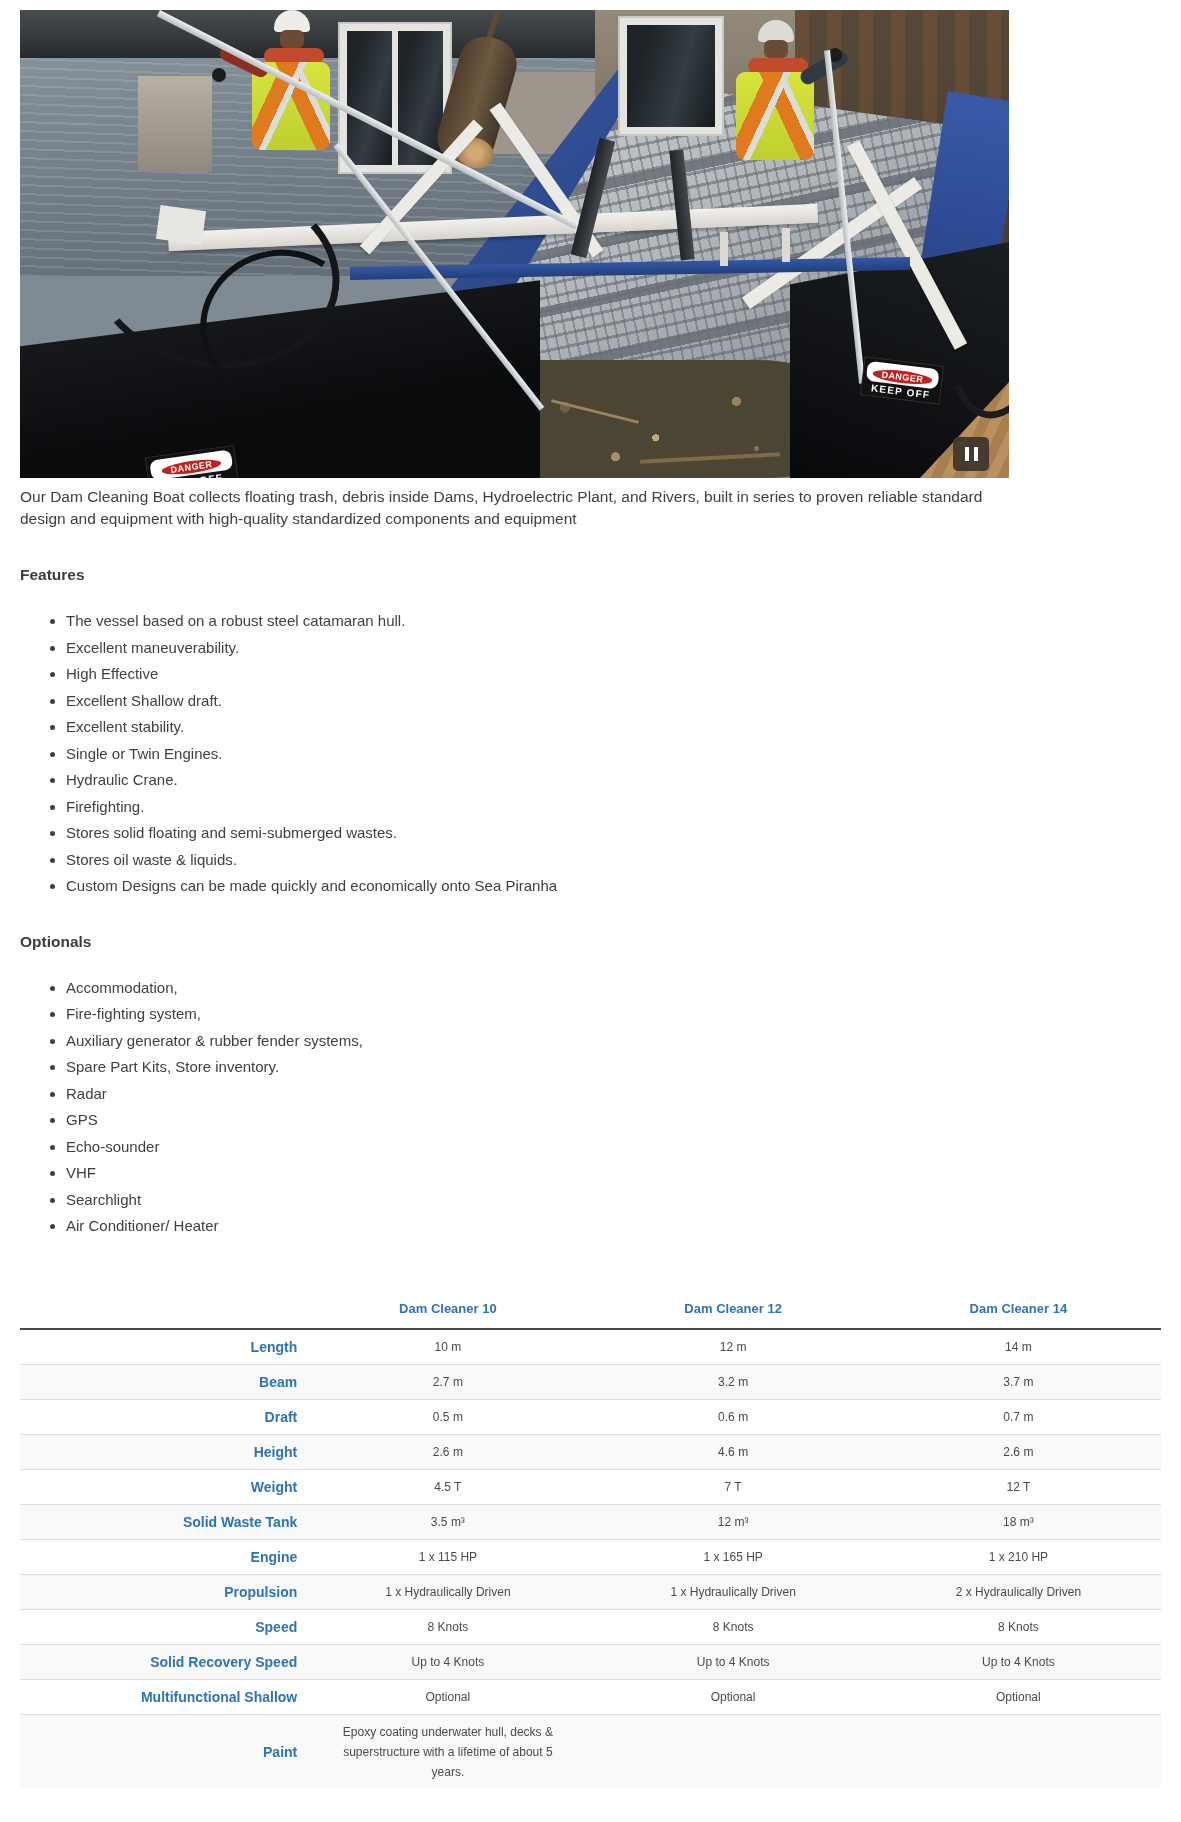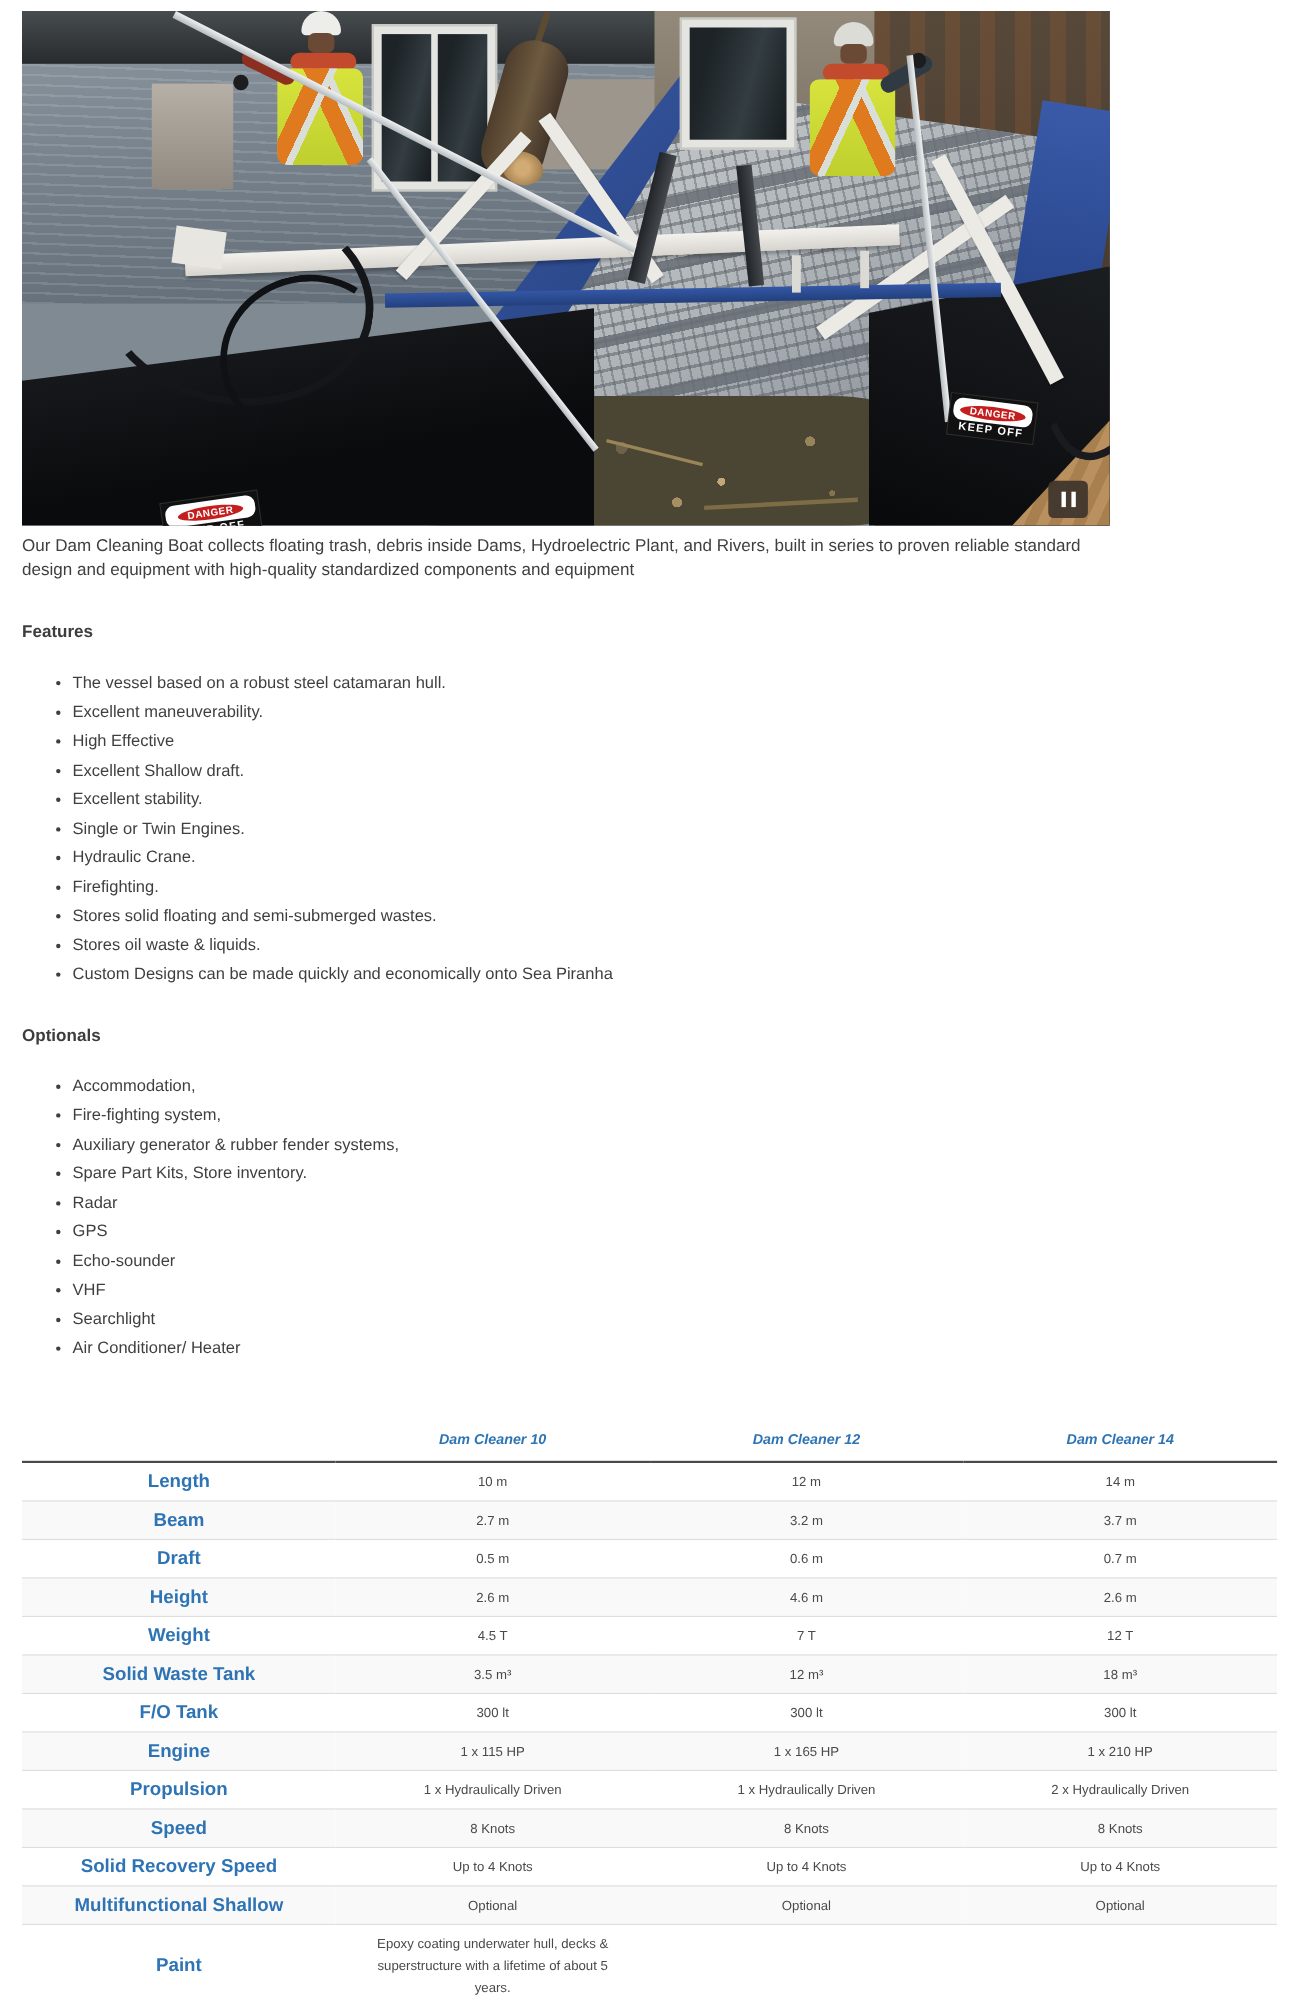--- a/index.html
+++ b/index.html
@@ -143,24 +143,24 @@
   .intro{margin:8px 0 0 20px;font-size:15.5px;line-height:22px;color:var(--text);}
   h4{margin:36px 0 0 20px;font-size:15.5px;color:#3d3d3d;}
   h4.optionals{}
   ul{margin:26px 0 0 0;padding-left:66px;}
   li{font-size:15px;line-height:21.5px;margin-bottom:5px;color:var(--text);}
 
   
   .spec-section{margin:52px 0 0 20px;}
   table{width:1141px;border-collapse:collapse;table-layout:fixed;}
   thead th{width:25%;padding:12px 8px;font-size:13px;font-weight:bold;color:var(--accent);
-      text-align:center;border-bottom:2px solid var(--headline);font-style:italic;}
+      text-align:center;border-bottom:2px solid var(--headline);}
   tbody tr{border-top:1px solid var(--rowline);}
   tbody tr:nth-child(even){background:var(--stripe);}
-  tbody th{padding:7px 8px;font-size:17px;font-weight:bold;color:var(--accent);text-align:center;}
+  tbody th{padding:7px 8px;font-size:14px;font-weight:bold;color:var(--accent);text-align:right;}
   tbody td{padding:7px 24px;font-size:12px;color:#4a4a4a;text-align:center;line-height:20px;}
 </style>
 </head>
 <body>
 
 <div class="hero">
   <div class="abs water-left"></div>
   <div class="abs bridge-rail"></div>
   <div class="abs bridge-girder"></div>
   <div class="abs pier1"></div>
@@ -329,26 +329,20 @@
           <td>7 T</td>
           <td>12 T</td>
         </tr>
         <tr>
           <th>Solid Waste Tank</th>
           <td>3.5 m³</td>
           <td>12 m³</td>
           <td>18 m³</td>
         </tr>
         <tr>
-          <th>F/O Tank</th>
-          <td>300 lt</td>
-          <td>300 lt</td>
-          <td>300 lt</td>
-        </tr>
-        <tr>
           <th>Engine</th>
           <td>1 x 115 HP</td>
           <td>1 x 165 HP</td>
           <td>1 x 210 HP</td>
         </tr>
         <tr>
           <th>Propulsion</th>
           <td>1 x Hydraulically Driven</td>
           <td>1 x Hydraulically Driven</td>
           <td>2 x Hydraulically Driven</td>

